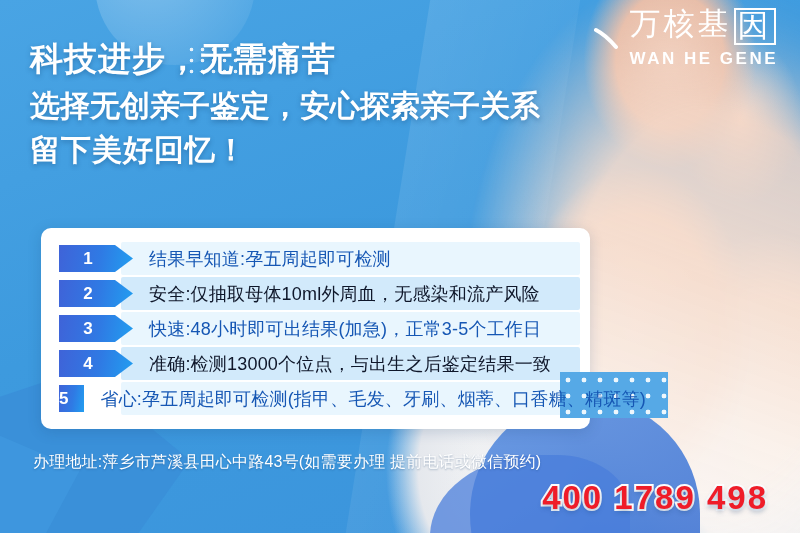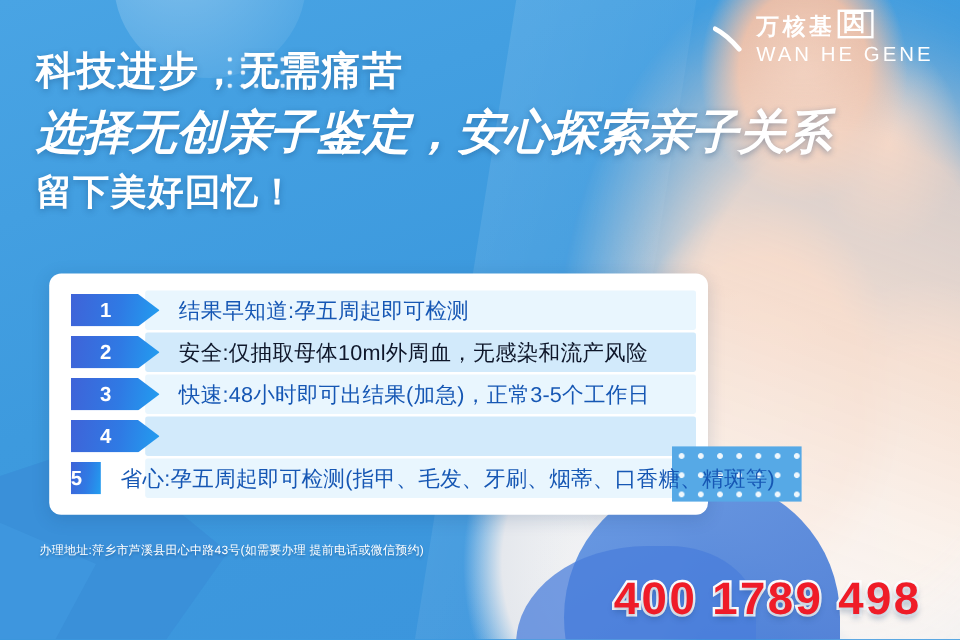--- a/index.html
+++ b/index.html
@@ -80,36 +80,36 @@
   }
   .logo-mark{position:relative;width:108px;height:62px;}
   .logo-mark svg{position:absolute;left:0;top:0;}
   .logo-mark-cn{
     position:absolute;left:0;top:38px;width:108px;text-align:center;
     color:#fff;font-size:13px;font-weight:700;letter-spacing:1px;
   }
   .logo-sep{width:26px;height:26px;position:relative;}
   .logo-text{line-height:1;}
   .logo-cn{
-    color:#fff;font-size:19px;font-weight:700;letter-spacing:3px;
-    display:flex;align-items:flex-end;gap:2px;
+    color:#fff;font-size:31px;font-weight:400;letter-spacing:3px;
+    display:flex;align-items:flex-start;gap:2px;
   }
   .logo-cn .boxed{border:2px solid #fff;padding:0 2px;line-height:1.05;}
   .logo-en{
-    color:#fff;font-size:17px;font-weight:400;letter-spacing:2.5px;margin-top:5px;
+    color:#fff;font-size:17px;font-weight:700;letter-spacing:2.5px;margin-top:5px;
   }
 
   
   .headline{position:absolute;left:30px;top:40px;width:660px;}
   .hl-line{
     color:#ffffff;font-weight:700;line-height:1.18;white-space:nowrap;
     text-shadow:0 2px 5px rgba(20,70,120,.42);
   }
   .hl-1{font-size:33px;letter-spacing:1px;}
-  .hl-2{font-size:39px;letter-spacing:0px;margin-top:9px;font-style:italic;}
+  .hl-2{font-size:30px;letter-spacing:0px;margin-top:9px;}
   .hl-3{font-size:30px;letter-spacing:1px;margin-top:9px;}
 
   
   .card{
     position:absolute;left:41px;top:228px;width:549px;height:201px;
     background:#ffffff;border-radius:10px;
     box-shadow:0 3px 14px rgba(20,60,110,.18);
     padding:14px 0 0 0;box-sizing:border-box;
   }
   .row{
@@ -130,26 +130,26 @@
   }
   .row-text{
     position:relative;z-index:2;margin-left:16px;
     color:#1657b4;font-size:18px;white-space:nowrap;letter-spacing:.2px;
   }
   .row.even .row-text{color:#0f172a;}
 
   
   .address{
     position:absolute;left:33px;top:452px;
-    color:#ffffff;font-size:10px;letter-spacing:.2px;white-space:nowrap;
+    color:#ffffff;font-size:16px;letter-spacing:.2px;white-space:nowrap;
     text-shadow:0 1px 2px rgba(20,60,110,.35);
   }
   .phone{
     position:absolute;right:32px;top:479px;
-    font-size:38px;font-weight:700;letter-spacing:2px;color:#ef1c28;
+    font-size:33px;font-weight:700;letter-spacing:2px;color:#ef1c28;
     -webkit-text-stroke:4px #ffffff;paint-order:stroke fill;
     text-shadow:0 3px 5px rgba(20,60,110,.35);
   }
 </style>
 </head>
 <body>
 
 <div class="poster">
 
   <div class="bg-photo"></div>
@@ -195,20 +195,21 @@
       <div class="row-text">安全:仅抽取母体10ml外周血，无感染和流产风险</div>
     </div>
     <div class="row odd">
       <div class="row-bg"></div>
       <div class="badge">3</div>
       <div class="row-text">快速:48小时即可出结果(加急)，正常3-5个工作日</div>
     </div>
     <div class="row even">
       <div class="row-bg"></div>
       <div class="badge">4</div>
+      <div class="row-text">准确:检测13000个位点，与出生之后鉴定结果一致</div>
     </div>
     <div class="row odd">
       <div class="row-bg"></div>
       <div class="badge">5</div>
       <div class="row-text">省心:孕五周起即可检测(指甲、毛发、牙刷、烟蒂、口香糖、精斑等)</div>
     </div>
   </div>
 
   <div class="dots dots-right"></div>
 

